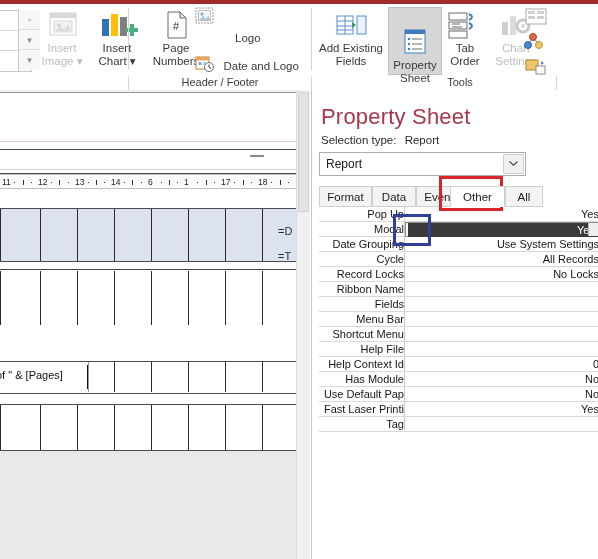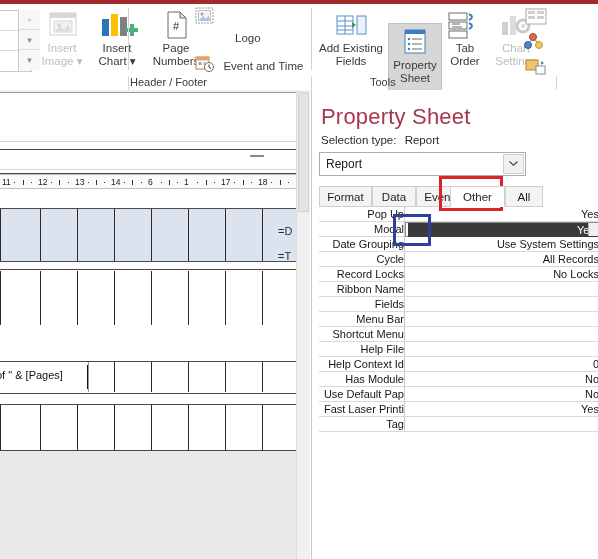--- a/index.html
+++ b/index.html
@@ -14,21 +14,21 @@
   
   .ribbon {
     position:absolute; left:0; top:0; width:598px; height:90px;
     background:#ffffff;
     border-top:4px solid #a02b2b;
     overflow:hidden;
   }
   .ribbon-body { position:absolute; left:0; top:0; width:598px; height:72px; }
   .grp-label-row { position:absolute; left:0; top:72px; width:598px; height:17px;
     font-size:11px; color:#3b3b3b; }
-  .grp-label { position:absolute; white-space:nowrap; }
+  .grp-label { position:absolute; text-align:center; white-space:nowrap; }
   .vsep { position:absolute; width:1px; background:#d4d4d4; }
 
   
   .spinbox { position:absolute; left:-8px; top:6px; width:40px; height:62px;
      border:1px solid #c8c8c8; background:#fff; }
   .spinbox .cell { position:absolute; left:0; width:39px; border-bottom:1px solid #d8d8d8;
      font-size:9px; color:#9a9a9a; text-align:center; }
   .spin-col { position:absolute; left:18px; top:6px; width:22px; height:62px;
      border-left:1px solid #c8c8c8; }
   .spin-btn { position:absolute; left:0; width:21px; height:20px; border-bottom:1px solid #dcdcdc;
@@ -184,42 +184,42 @@
         <span style="display:inline-block;vertical-align:middle;">
           <svg width="20" height="18" viewBox="0 0 20 18">
             <rect x="1" y="2" width="13" height="12" fill="#fff" stroke="#c07a3a"></rect>
             <rect x="1" y="2" width="13" height="3.5" fill="#e8a55e"></rect>
             <rect x="3.5" y="7" width="3" height="3" fill="#7aa7d9"></rect>
             <rect x="8" y="7" width="3" height="3" fill="#b9d3ef"></rect>
             <circle cx="14" cy="12" r="4.5" fill="#ffffff" stroke="#6b6b6b"></circle>
             <path d="M14 9.5 v2.8 l2 1.3" stroke="#3a3a3a" fill="none" stroke-width="1"></path>
           </svg>
         </span>
-        <span class="cap" style="display:inline-block;vertical-align:middle;margin-left:4px;">Event and Time</span>
+        <span class="cap" style="display:inline-block;vertical-align:middle;margin-left:4px;">Date and Logo</span>
       </div>
 
       <div class="vsep" style="left:311px; top:4px; height:62px;"></div>
 
       <div class="rbtn" style="left:315px; top:6px; width:72px;">
         <div class="icon-wrap" style="width:40px;height:32px;">
           <svg width="40" height="32" viewBox="0 0 40 32">
             <rect x="6" y="6" width="16" height="18" fill="#fff" stroke="#5b8fc9"></rect>
             <line x1="6" y1="11" x2="22" y2="11" stroke="#5b8fc9"></line>
             <line x1="6" y1="16" x2="22" y2="16" stroke="#5b8fc9"></line>
             <line x1="6" y1="20" x2="22" y2="20" stroke="#5b8fc9"></line>
             <line x1="14" y1="6" x2="14" y2="24" stroke="#5b8fc9"></line>
             <rect x="26" y="6" width="9" height="18" fill="#eaf2fb" stroke="#5b8fc9"></rect>
             <path d="M25 15 l-4 -3 v6 z" fill="#2e9e5b"></path>
           </svg>
         </div>
         <div class="cap">Add Existing
 Fields</div>
       </div>
 
-      <div class="rbtn active" style="left:388px; top:3px; width:54px; height:68px; padding-top:3px;margin-top:16px;">
+      <div class="rbtn active" style="left:388px; top:3px; width:54px; height:68px; padding-top:19px;">
         <div class="icon-wrap" style="width:34px;height:32px;">
           <svg width="34" height="32" viewBox="0 0 34 32">
             <rect x="7" y="3" width="20" height="23" fill="#ffffff" stroke="#3f7cc0"></rect>
             <rect x="7" y="3" width="20" height="4" fill="#3f7cc0"></rect>
             <circle cx="11" cy="12" r="1.2" fill="#3f7cc0"></circle>
             <circle cx="11" cy="17" r="1.2" fill="#3f7cc0"></circle>
             <circle cx="11" cy="22" r="1.2" fill="#3f7cc0"></circle>
             <line x1="14" y1="12" x2="24" y2="12" stroke="#6a6a6a"></line>
             <line x1="14" y1="17" x2="24" y2="17" stroke="#6a6a6a"></line>
             <line x1="14" y1="22" x2="24" y2="22" stroke="#6a6a6a"></line>

